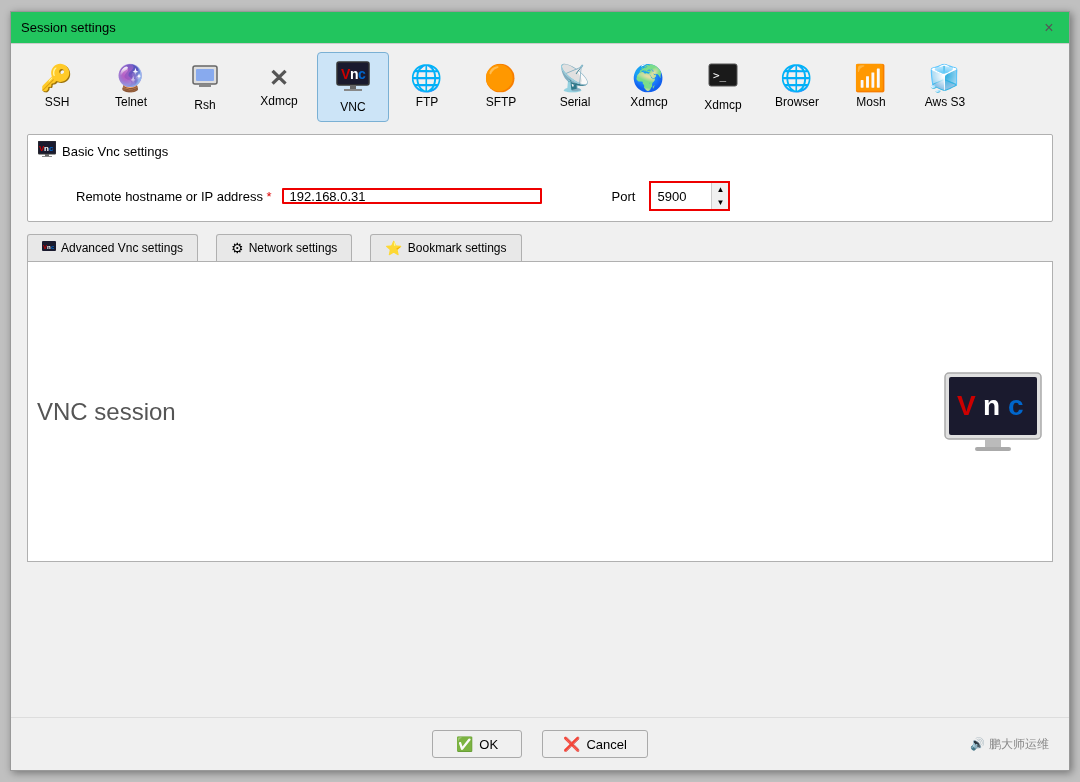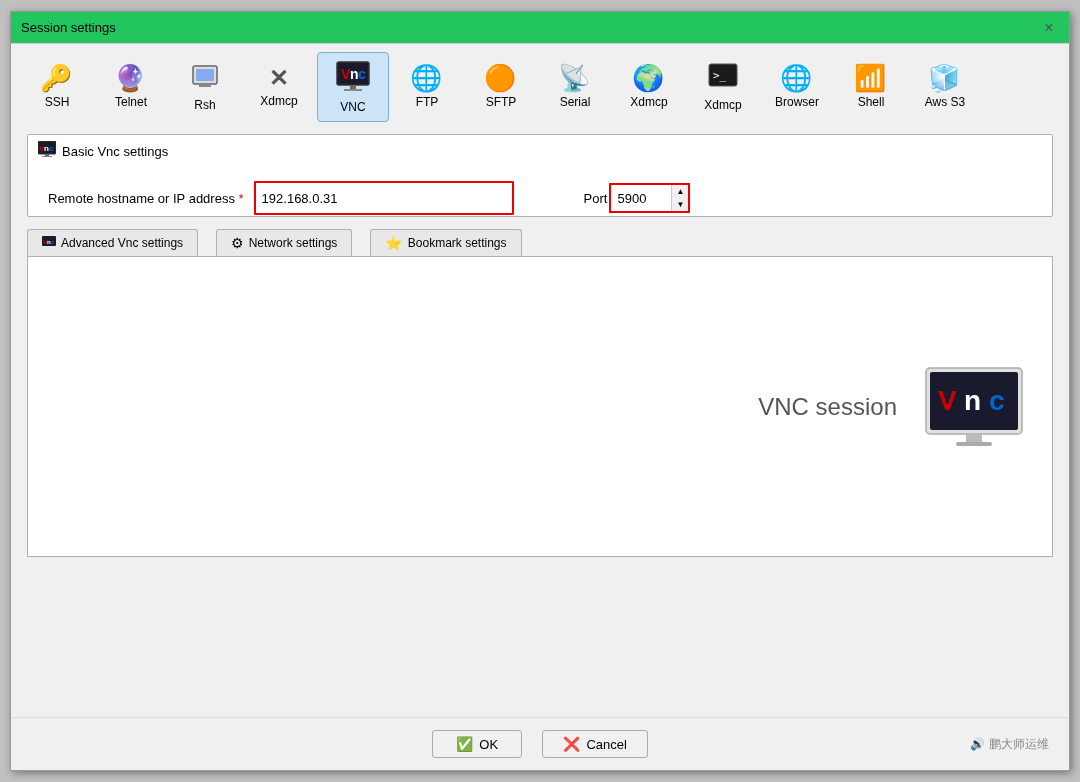--- a/index.html
+++ b/index.html
@@ -105,46 +105,47 @@
       gap: 6px;
       padding: 6px 10px;
       font-size: 13px;
       font-weight: normal;
       color: #000;
     }
     .panel-header-icon {
       font-size: 16px;
     }
     .basic-settings-body {
-      padding: 14px 20px 1px 20px;
+      padding: 14px 20px 10px 20px;
       display: flex;
       align-items: center;
       gap: 10px;
+      margin-left: 28px;
     }
     .field-label {
       font-size: 13px;
       color: #000;
       white-space: nowrap;
     }
     .required-star {
       color: #d00;
     }
     .hostname-input {
       width: 260px;
-      height: 34px;
+      height: 16px;
       border: 2px solid #e00;
       outline: none;
       padding: 2px 6px;
       font-size: 13px;
       border-radius: 1px;
     }
     .port-group {
       display: flex;
       align-items: center;
-      gap: 2px;
+      gap: 14px;
       margin-left: 60px;
     }
     .port-label {
       font-size: 13px;
     }
     .port-input-wrap {
       display: flex;
       align-items: center;
       border: 2px solid #e00;
     }
@@ -197,22 +198,22 @@
     .bottom-tab-icon { font-size: 14px; }
 
     
     .content-area {
       flex: 1;
       border: 1px solid #b0b0b0;
       border-top: none;
       background: #fff;
       display: flex;
       align-items: center;
-      justify-content: flex-end;
-      padding: 28px;
+      justify-content: space-between;
+      padding: 9px;
       min-height: 300px;
       position: relative;
       gap: 27px;
     }
     .vnc-session-text {
       font-size: 24px;
       color: #555;
       font-weight: 300;
     }
 
@@ -341,21 +342,21 @@
       <span class="tab-label">Xdmcp</span>
     </div>
 
     <div class="protocol-tab">
       <span class="tab-icon" style="font-size:26px;">🌐</span>
       <span class="tab-label">Browser</span>
     </div>
 
     <div class="protocol-tab">
       <span class="tab-icon" style="font-size:26px;">📶</span>
-      <span class="tab-label">Shell</span>
+      <span class="tab-label">Mosh</span>
     </div>
 
     <div class="protocol-tab">
       <span class="tab-icon" style="font-size:26px;">🧊</span>
       <span class="tab-label">Aws S3</span>
     </div>
   </div>
 
   <div class="main-content">
 

